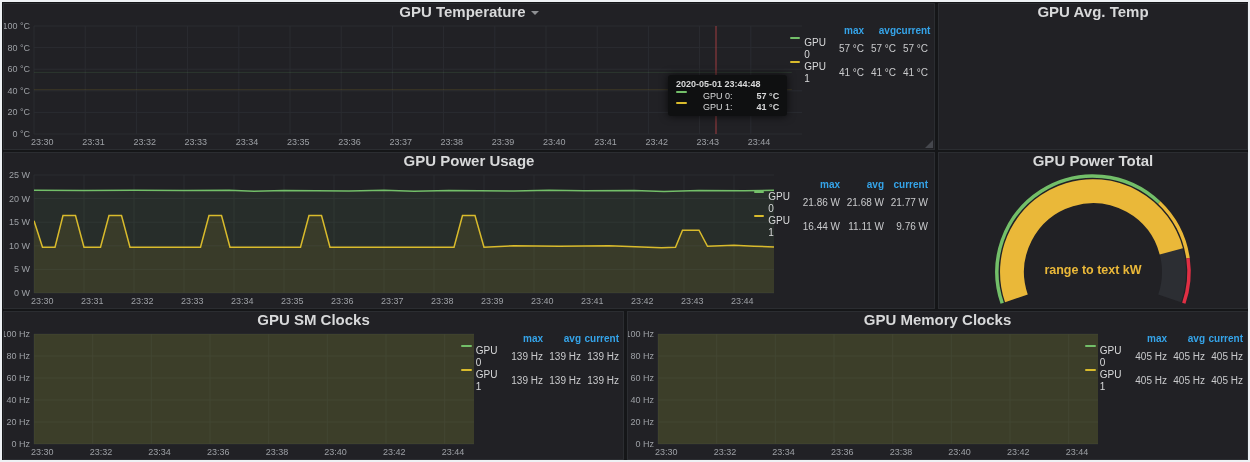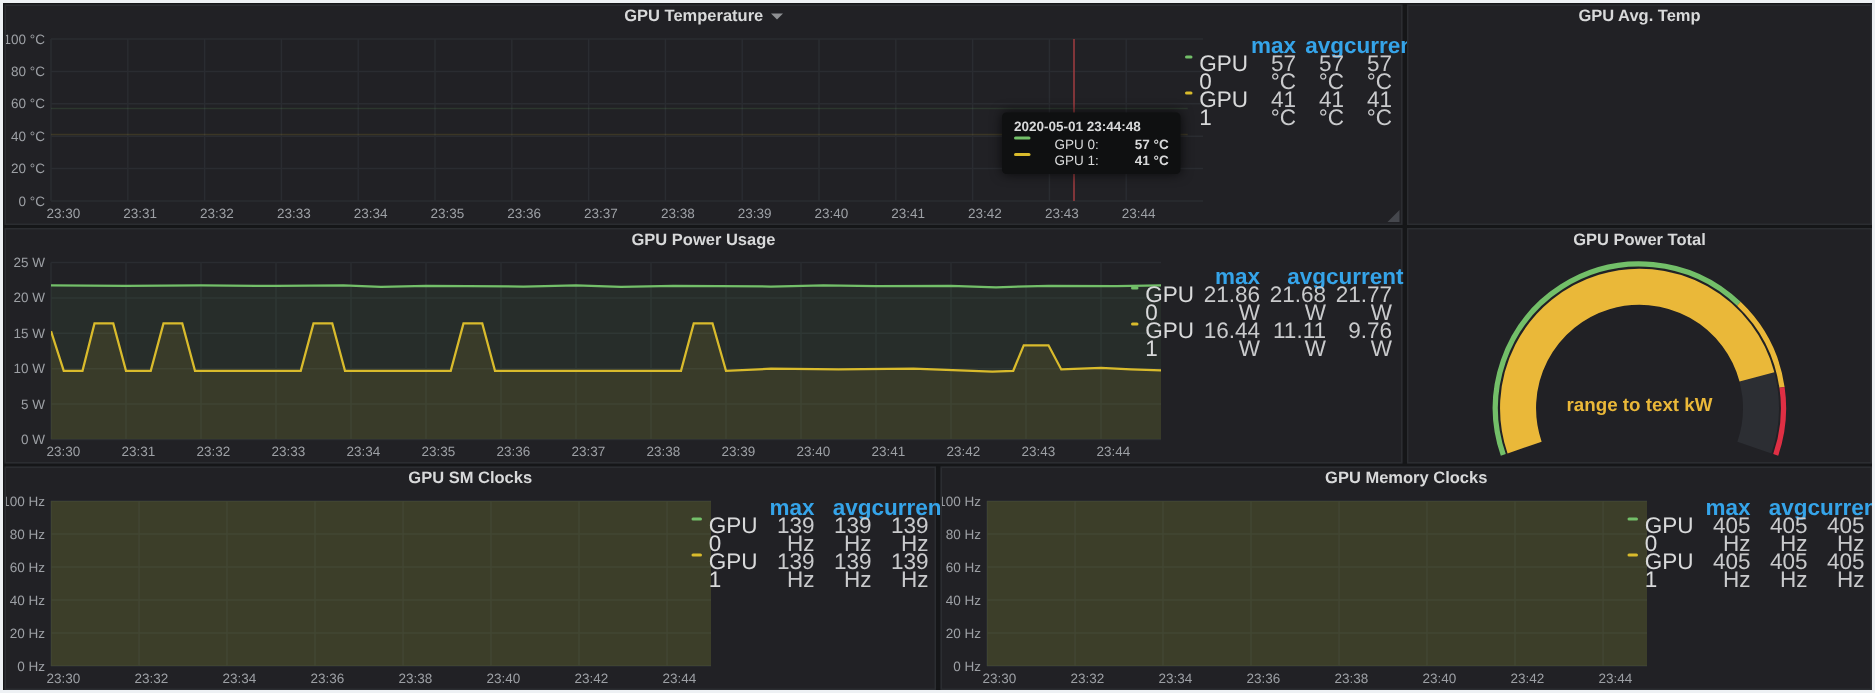--- a/index.html
+++ b/index.html
@@ -1,27 +1,27 @@
 <!DOCTYPE html>
 <html><head>
 <meta charset="utf-8">
 <style>
   html,body{margin:0;padding:0;background:#0b0c0d;}
   .frame{position:relative;width:1250px;height:462px;box-sizing:border-box;background:#151618;
          border:2px solid #eef1f4;outline:1px solid #9fb6c9;overflow:hidden;
          font-family:"Liberation Sans",sans-serif;}
   .panel{position:absolute;background:#212125;border:1px solid #2b2d31;box-sizing:border-box;}
-  .ptitle{height:15px;line-height:15px;text-align:center;font-size:11px;font-weight:bold;color:#d8d9da;cursor:pointer;}
+  .ptitle{height:15px;line-height:15px;text-align:center;font-size:15px;font-weight:bold;color:#d8d9da;cursor:pointer;}
   .caret{display:inline-block;margin-left:5px;border-left:4px solid transparent;border-right:4px solid transparent;border-top:4px solid #8e9093;vertical-align:middle;}
   .chart{position:absolute;left:0;top:15px;}
   #p1 .chart{width:800px;height:129px;}
   #p3 .chart{width:772px;height:139px;}
   #p5 .chart,#p6 .chart{width:472px;height:131px;}
   svg text.tick{fill:#9da0a5;font-size:9px;font-family:"Liberation Sans",sans-serif;}
-  .legend{position:absolute;font-size:15px;color:#c9cacc;line-height:12px;}
+  .legend{position:absolute;font-size:10px;color:#c9cacc;line-height:12px;}
   .lrow{display:flex;align-items:center;}
   .lname{display:flex;gap:4px;color:#d8d9da;cursor:pointer;}
   #p1 .lname{width:42px;} #p3 .lname{width:42px;} #p5 .lname,#p6 .lname{width:44px;}
   .lval{text-align:right;}
   #p1 .lval{width:32px;} #p3 .lval{width:44px;} #p5 .lval,#p6 .lval{width:38px;}
   .lhead .lval{color:#35a4e9;font-weight:bold;}
   .sw{width:11px;height:2px;border-radius:1px;display:inline-block;}
   #p1 .legend{right:6px;top:21px;}
   #p3 .legend{right:6px;top:26px;}
   #p5 .legend,#p6 .legend{right:4px;top:21px;}

